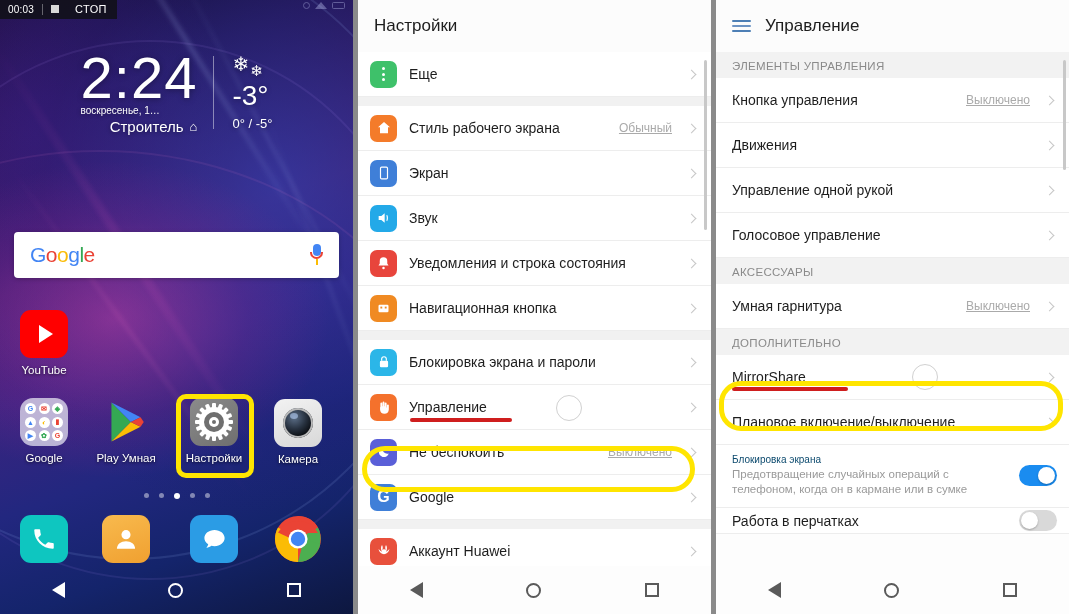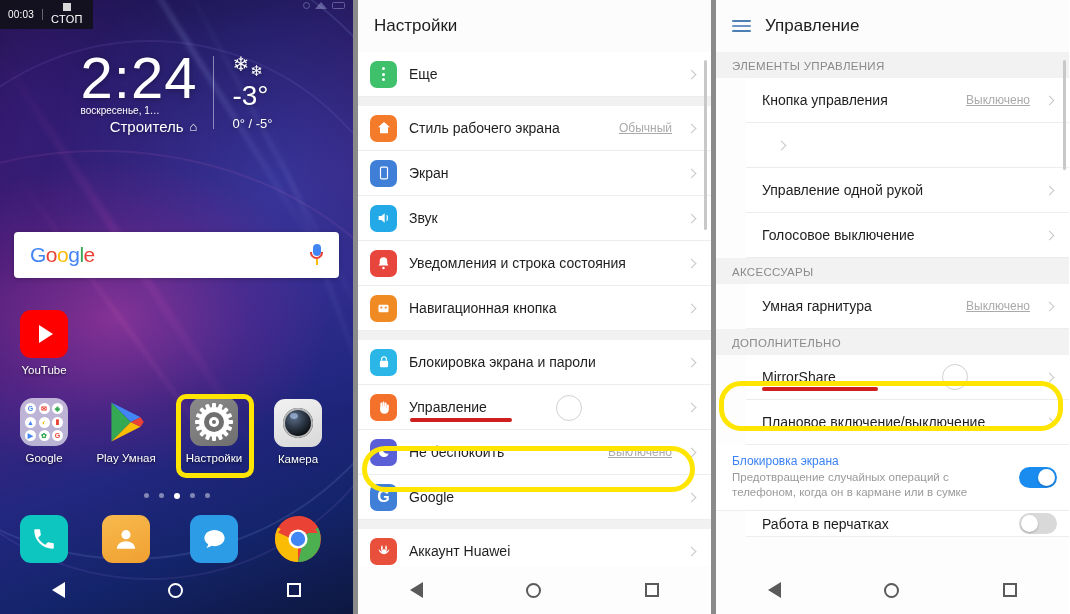--- a/index.html
+++ b/index.html
@@ -43,21 +43,21 @@
 
   .rec-overlay {
     position: absolute; left: 0; top: 0;
     display: flex; align-items: center; gap: 8px;
     padding: 3px 10px 4px 8px;
     background: rgba(16,16,22,.86);
     z-index: 30;
   }
   .rec-time { color: #fff; font-size: 10px; letter-spacing: .2px; }
   .rec-sep { width: 1px; height: 11px; background: rgba(255,255,255,.35); }
-  .rec-stopwrap { display: flex; align-items: center; gap: 2px; flex-direction: column; }
+  .rec-stopwrap { display: flex; align-items: center; gap: 16px; }
   .rec-square { width: 8px; height: 8px; background: #d8d8d8; }
   .rec-stop { color: #fff; font-size: 11px; letter-spacing: .4px; }
 
   .statusbar-right {
     position: absolute; top: 2px; right: 8px; z-index: 25;
     display: flex; align-items: center; gap: 5px;
     opacity: .35;
   }
   .sb-dot { width: 7px; height: 7px; border: 1.4px solid #cfd6ff; border-radius: 50%; }
   .sb-wifi { width: 0; height: 0; border-left: 6px solid transparent; border-right: 6px solid transparent; border-bottom: 7px solid #cfd6ff; }
@@ -171,27 +171,27 @@
     display: flex; align-items: center; gap: 12px;
     padding: 0 12px 0 12px; min-height: 45px;
     border-bottom: 1px solid #ededed; background: #fff;
     position: relative;
   }
   .row .sico { width: 27px; height: 27px; border-radius: 7px; flex: 0 0 27px; display:flex; align-items:center; justify-content:center; color:#fff; }
   .row .lbl { flex: 1; font-size: 14px; color: #1e1e1e; }
   .row .val { font-size: 12px; color: #aaaaaa; margin-right: 4px; white-space: nowrap; text-decoration: underline; }
   .chev { width: 7px; height: 7px; border-right: 1.6px solid #c6c6c6; border-top: 1.6px solid #c6c6c6; transform: rotate(45deg); flex: 0 0 7px; margin-right: 4px; }
 
-  .row-plain { padding-left: 16px; margin-left: 30px; }
+  .row-plain { padding-left: 16px; }
   .row-plain .lbl { font-size: 14px; }
 
   .row-two { flex-direction: column; align-items: stretch; padding: 9px 12px 10px 16px; }
   .rt-flex { display: flex; align-items: center; gap: 12px; }
   .rt-text { flex: 1; }
-  .rt-title { font-size: 12px; color: #3b82f6; }
+  .rt-title { font-size: 10px; color: #0c4a6e; }
   .rt-sub { font-size: 11.5px; color: #9a9a9a; line-height: 1.32; margin-top: 2px; }
   .toggle { width: 38px; height: 21px; border-radius: 11px; background: #d9d9d9; position: relative; flex: 0 0 38px; }
   .toggle.on { background: #1a8cf0; }
   .toggle .knob { position: absolute; top: 2px; left: 2px; width: 17px; height: 17px; border-radius: 50%; background: #fff; box-shadow: 0 1px 2px rgba(0,0,0,.25); }
   .toggle.on .knob { left: 19px; }
 
   .underline-red { position: absolute; height: 4px; background: #cf1e1e; border-radius: 2px; }
   .tap-circle { position: absolute; width: 26px; height: 26px; border-radius: 50%; border: 1.5px solid rgba(150,150,150,.45); }
 
   .scrollbar { position: absolute; width: 3px; background: #c8c8c8; border-radius: 2px; right: 4px; }
@@ -536,30 +536,31 @@
     <div class="panel-scroll">
 
       <div class="sect-head">ЭЛЕМЕНТЫ УПРАВЛЕНИЯ</div>
 
       <div class="row row-plain">
         <span class="lbl">Кнопка управления</span>
         <span class="val">Выключено</span>
         <span class="chev"></span>
       </div>
       <div class="row row-plain">
+        <span class="lbl">Движения</span>
         <span class="val"></span>
         <span class="chev"></span>
       </div>
       <div class="row row-plain">
         <span class="lbl">Управление одной рукой</span>
         <span class="val"></span>
         <span class="chev"></span>
       </div>
       <div class="row row-plain">
-        <span class="lbl">Голосовое выключение</span>
+        <span class="lbl">Голосовое управление</span>
         <span class="val"></span>
         <span class="chev"></span>
       </div>
 
       <div class="sect-head">АКСЕССУАРЫ</div>
 
       <div class="row row-plain">
         <span class="lbl">Умная гарнитура</span>
         <span class="val">Выключено</span>
         <span class="chev"></span>

